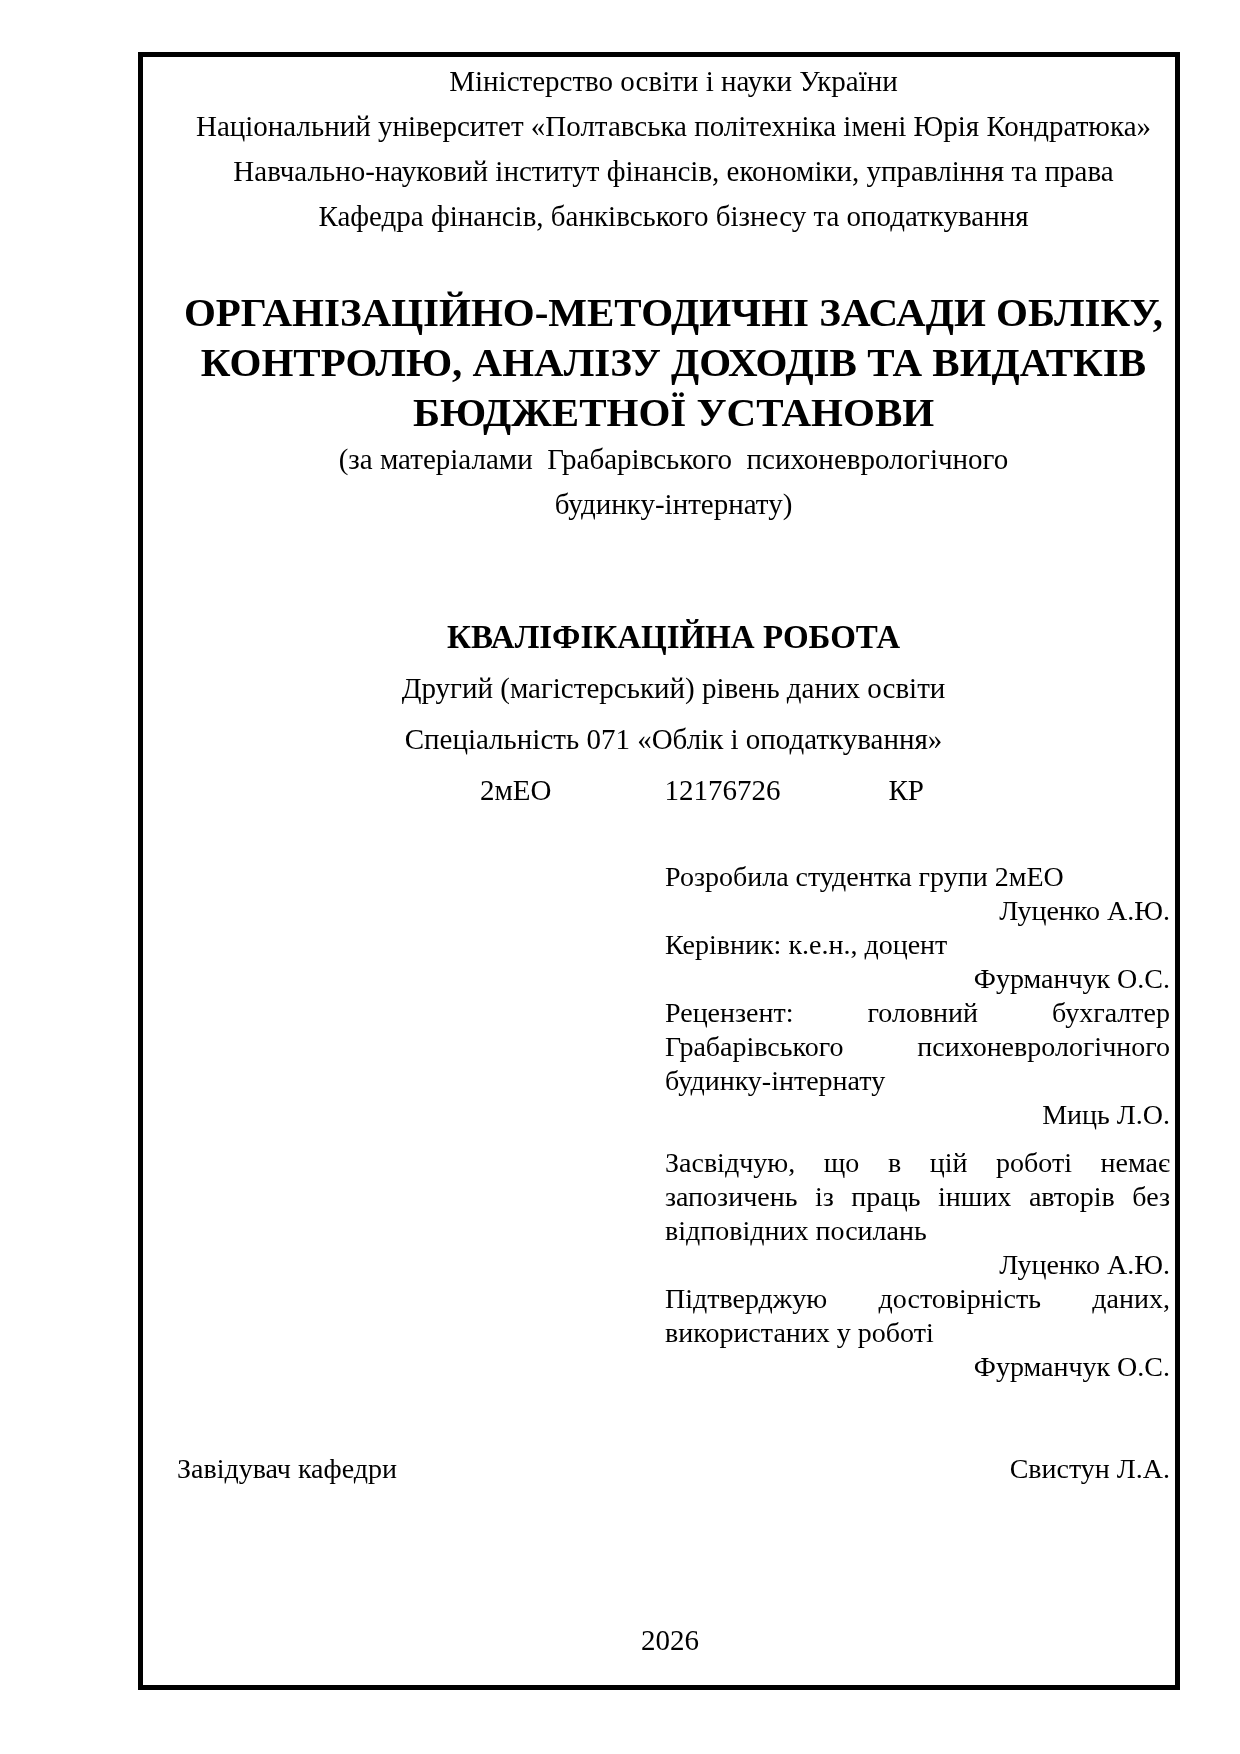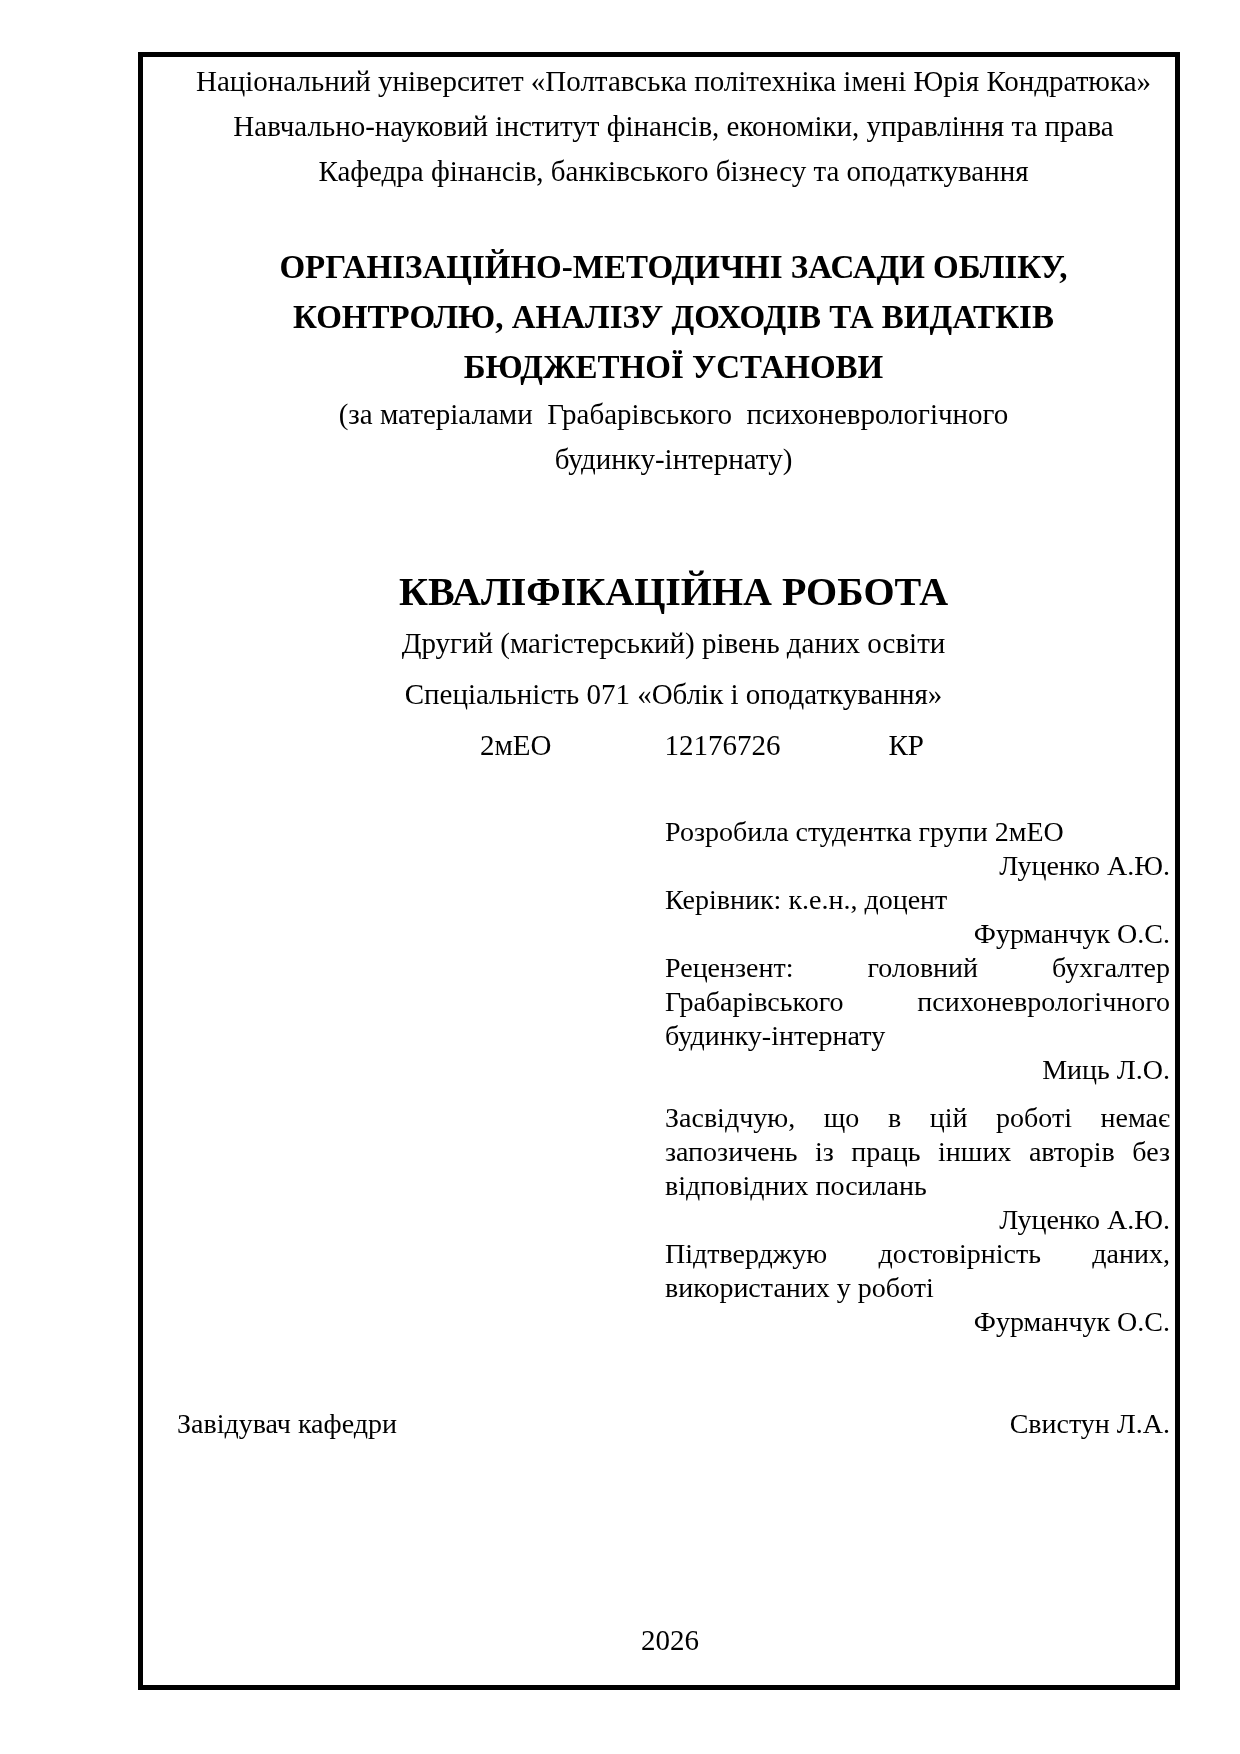--- a/index.html
+++ b/index.html
@@ -26,35 +26,35 @@
     padding: 2px 5px 0 34px;
   }
   .header-line {
     font-size: 29px;
     line-height: 45px;
     text-align: center;
     white-space: nowrap;
   }
   .title-block { margin-top: 48px; }
   .title-line {
-    font-size: 33px;
+    font-size: 41px;
     font-weight: bold;
     line-height: 50px;
     text-align: center;
     white-space: nowrap;
   }
   .subtitle-line {
     font-size: 29px;
     line-height: 45px;
     text-align: center;
     white-space: pre-wrap;
   }
   .work-type {
     margin-top: 84px;
-    font-size: 40px;
+    font-size: 33px;
     font-weight: bold;
     line-height: 52px;
     text-align: center;
   }
   .meta-line {
     font-size: 29px;
     line-height: 51px;
     text-align: center;
   }
   .code-row {
@@ -98,20 +98,21 @@
     text-align: center;
   }
 </style>
 </head>
 <body>
 
 <div class="sheet">
   <div class="page-border">
 
     <div>
+      <div class="header-line">Міністерство освіти і науки України</div>
       <div class="header-line">Національний університет «Полтавська політехніка імені Юрія Кондратюка»</div>
       <div class="header-line">Навчально-науковий інститут фінансів, економіки, управління та права</div>
       <div class="header-line">Кафедра фінансів, банківського бізнесу та оподаткування</div>
     </div>
 
     <div class="title-block">
       <div class="title-line">ОРГАНІЗАЦІЙНО-МЕТОДИЧНІ ЗАСАДИ ОБЛІКУ,</div>
       <div class="title-line">КОНТРОЛЮ, АНАЛІЗУ ДОХОДІВ ТА ВИДАТКІВ</div>
       <div class="title-line">БЮДЖЕТНОЇ УСТАНОВИ</div>
       <div class="subtitle-line">(за матеріалами  Грабарівського  психоневрологічного</div>

